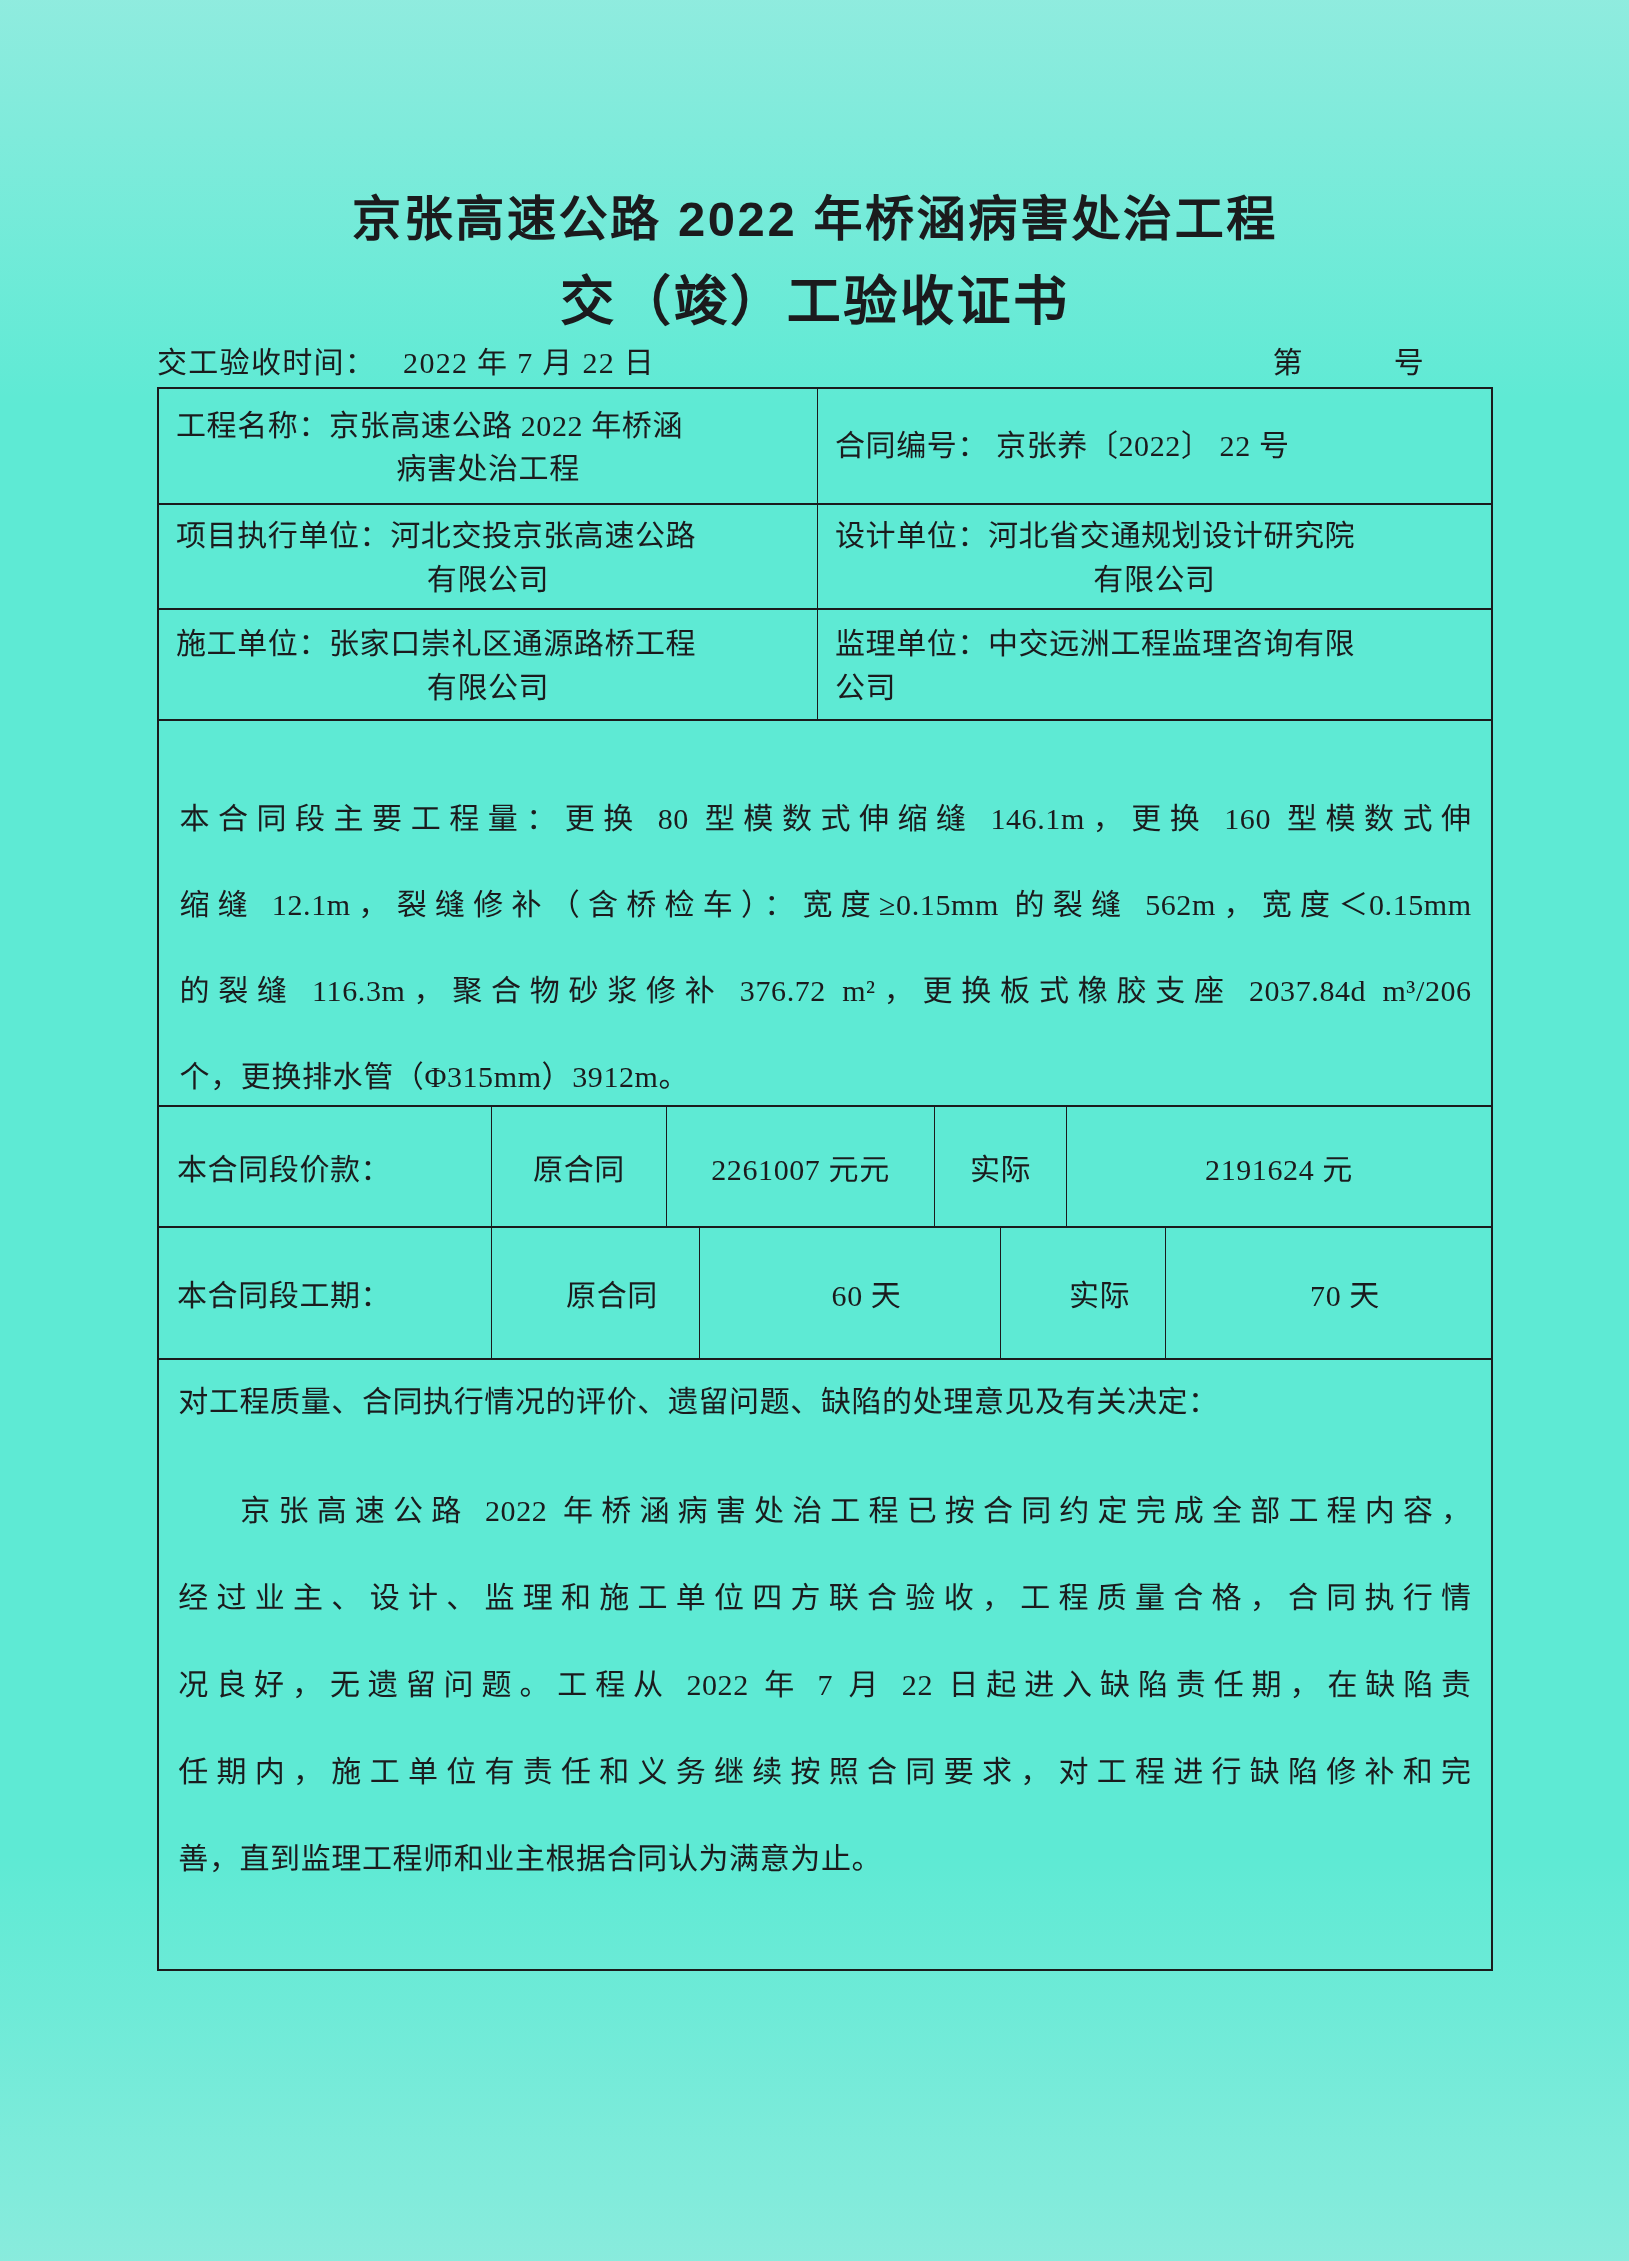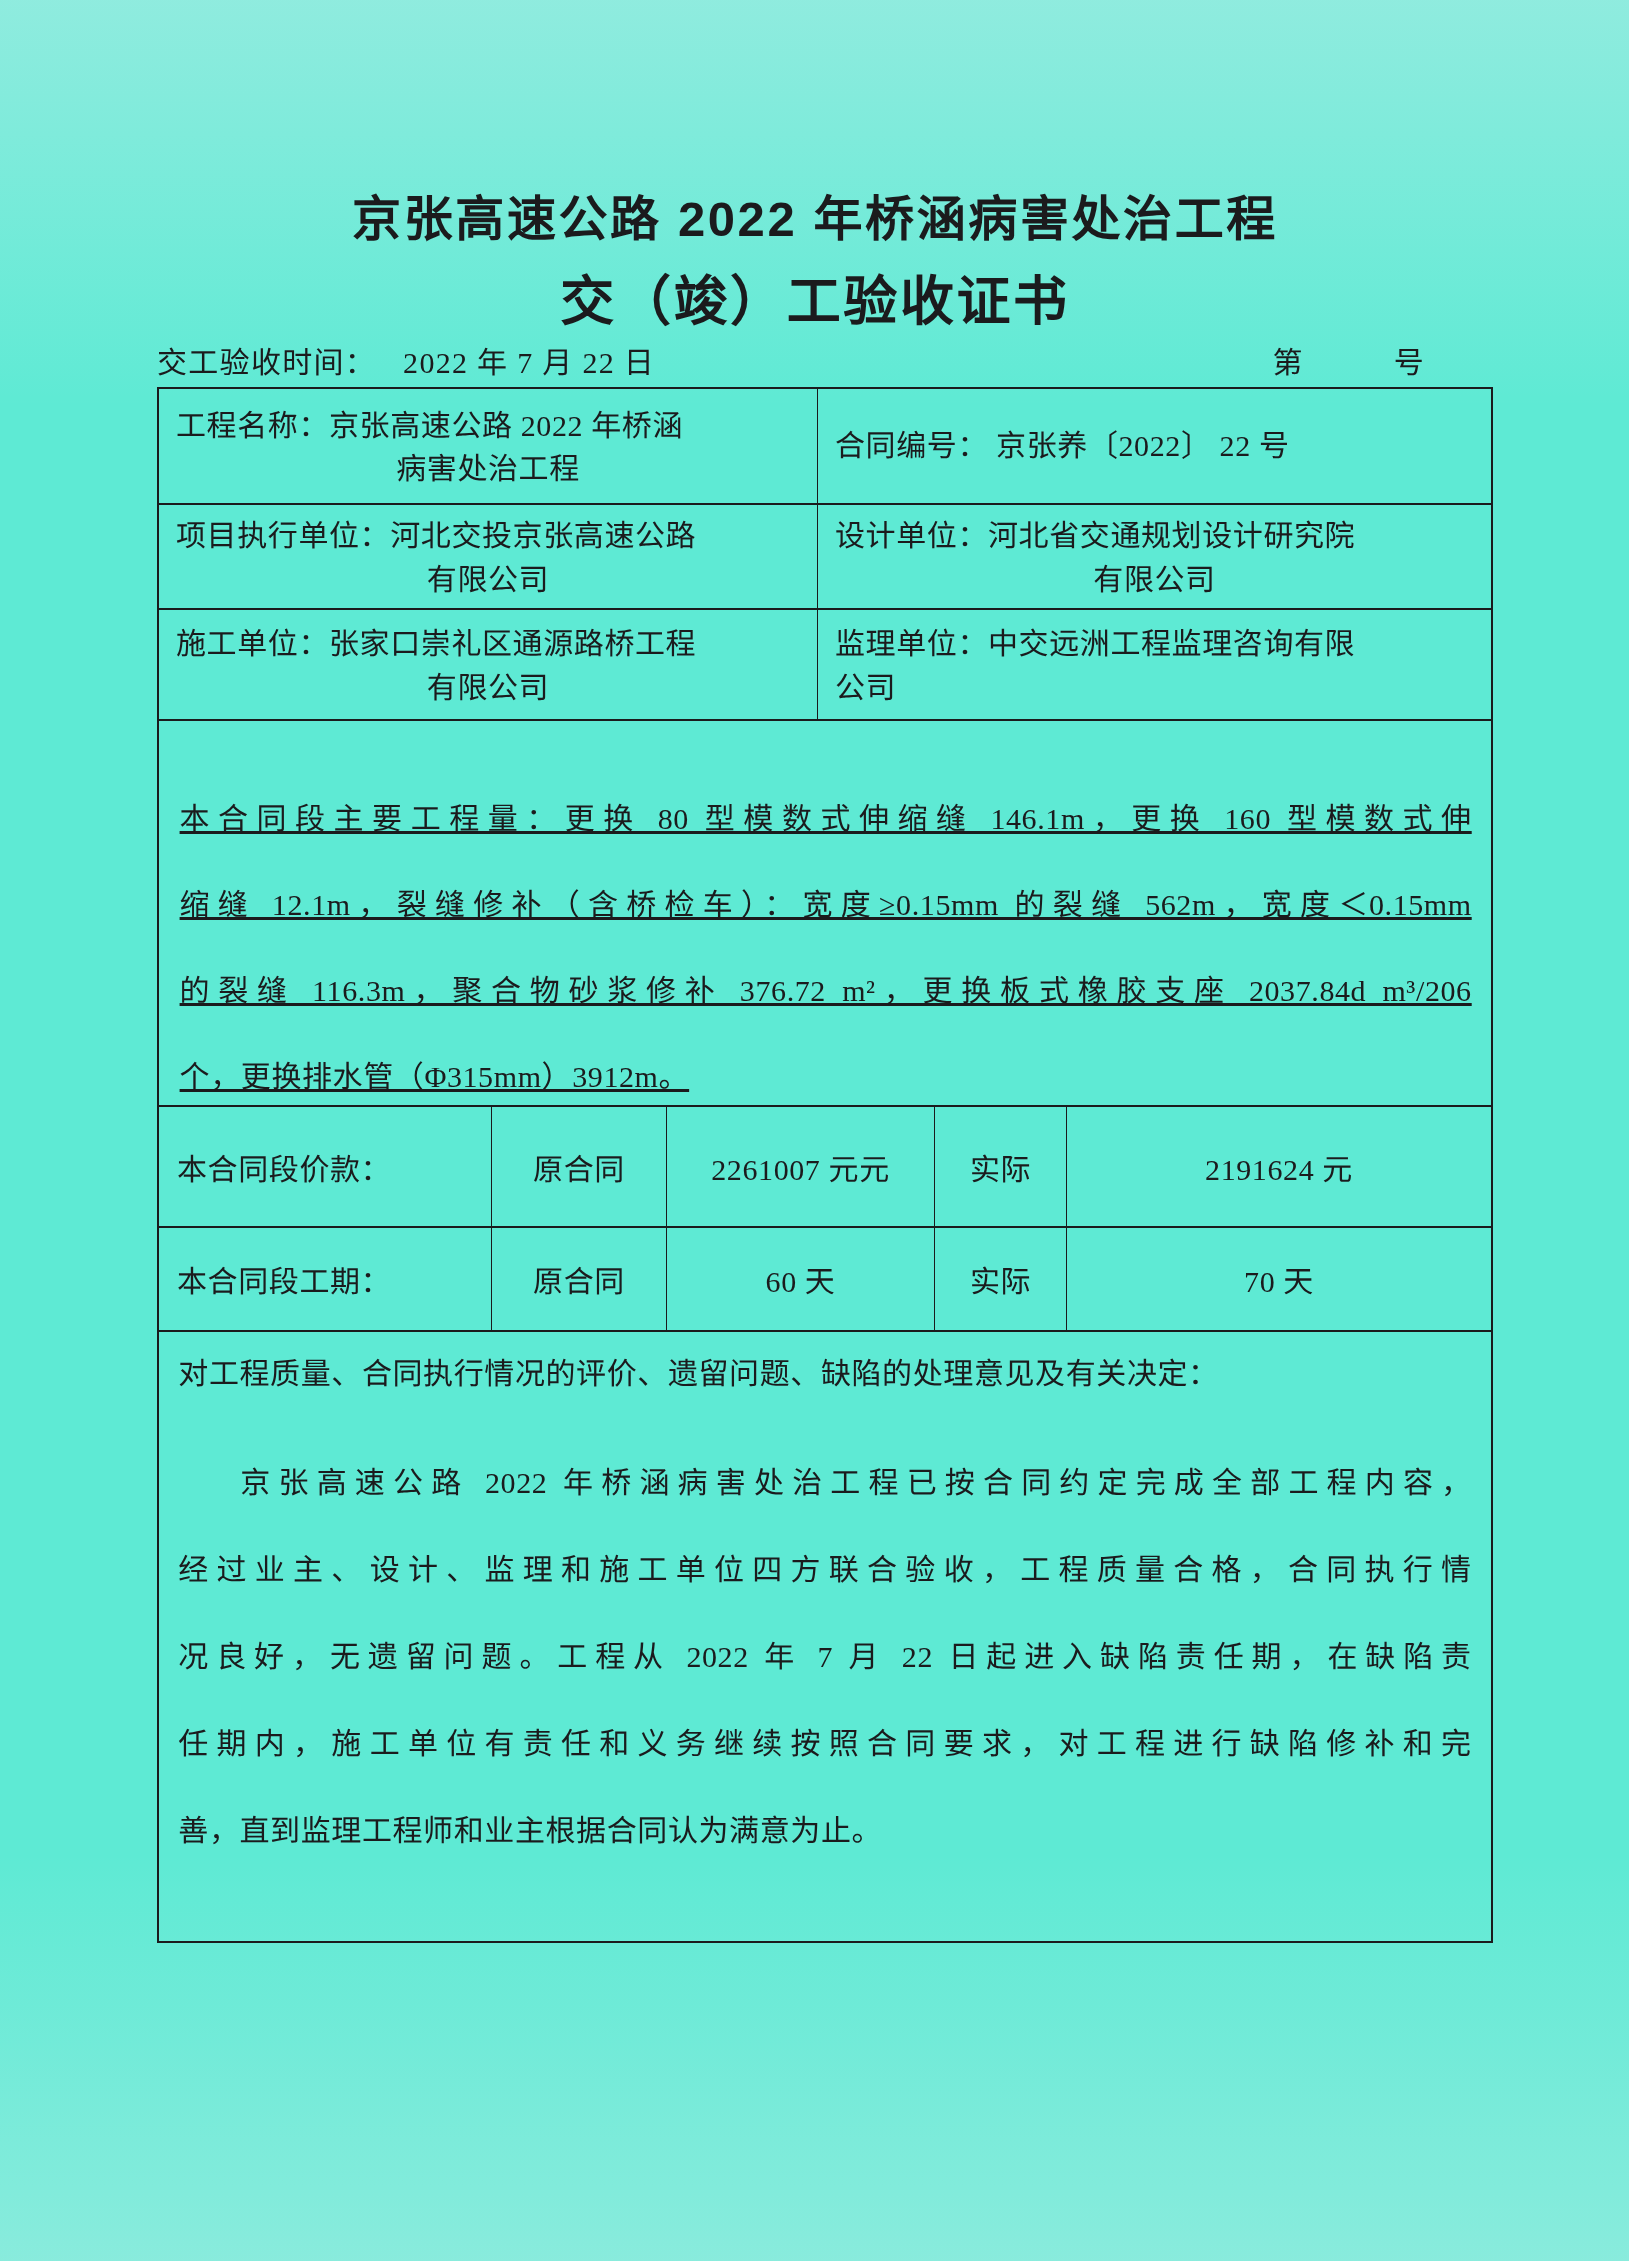--- a/index.html
+++ b/index.html
@@ -70,28 +70,27 @@
   .cell .l2-left { padding-left: 17px; line-height: 1.35; }
   .cell-single { justify-content: center; }
   .cell-single .l1 { line-height: 1.2; }
 
   
   .row-quantities { height: 386px; }
   .quantities-cell {
     box-sizing: border-box;
     width: 100%;
     padding: 55px 19.3px 0 20.6px;
-    text-decoration: underline;
   }
   .q-line { line-height: 86px; text-align: justify; text-align-last: justify; }
   .q-line.last { text-align-last: left; }
 
   
   .row-price { height: 121px; }
-  .row-duration { height: 104px; }
+  .row-duration { height: 132px; gap: 33px; }
   .vcell { box-sizing: border-box; display: flex; align-items: center; justify-content: center; border-right: 1.9px solid #1b1b1d; text-align: center; }
   .vcell.label { width: 333px; justify-content: flex-start; padding-left: 18px; text-align: left; }
   .vcell.orig-label { width: 175px; }
   .vcell.orig-value { width: 268px; }
   .vcell.actual-label { width: 132px; text-align: right; }
   .vcell.actual-value { flex: 1; border-right: none; }
 
   
   .row-eval { height: 609px; align-items: flex-start; }
   .eval-cell { box-sizing: border-box; width: 100%; padding: 18px 19.3px 0 19.3px; }

